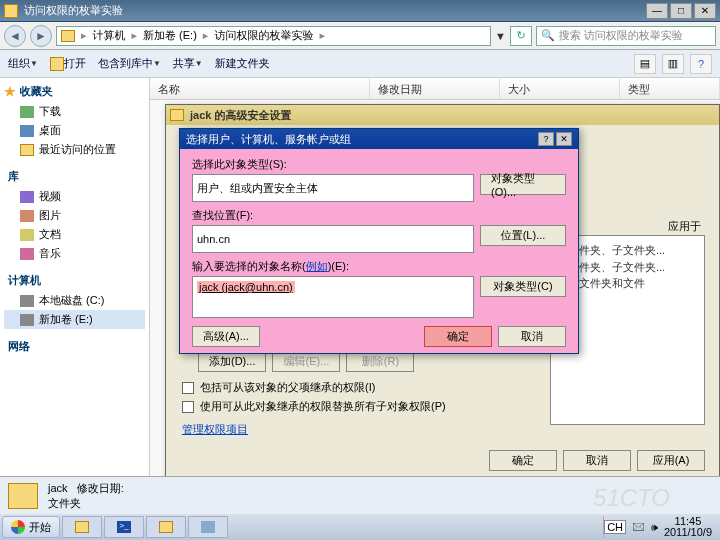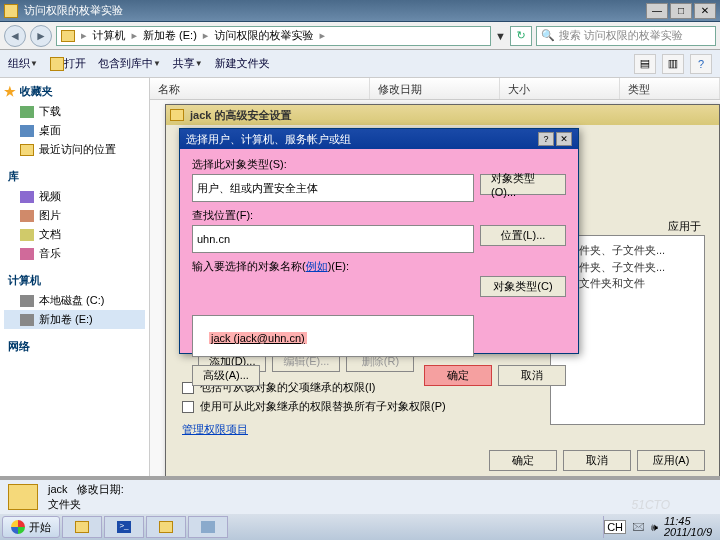--- a/index.html
+++ b/index.html
@@ -64,35 +64,35 @@
 
 .dlg2{position:absolute;left:179px;top:128px;width:400px;height:226px;background:#f9a8d4;border:1px solid #003a7a;box-shadow:2px 2px 8px rgba(0,0,0,.4);}
 .dlg2 .dtb2{height:20px;background:linear-gradient(#1a4aa8,#0a3a98);color:#fff;display:flex;align-items:center;padding:0 6px;}
 .dlg2 .dtb2 .x{margin-left:auto;display:flex;gap:2px;}
 .dlg2 .dtb2 .xb{width:16px;height:14px;background:#d0d0d0;border:1px solid #888;color:#000;display:flex;align-items:center;justify-content:center;font-size:9px;}
 .dlg2 .body2{padding:8px 12px;}
 .fld{margin-bottom:6px;}
 .fldlabel{margin-bottom:2px;}
 .fldrow{display:flex;gap:6px;}
 .txtbox{flex:1;height:18px;background:#fff;border:1px solid #888;padding:13px 4px;display:flex;align-items:center;}
-.txtarea{flex:1;height:42px;background:#fff;border:1px solid #888;padding:16px;margin-top:39px;}
+.txtarea{flex:1;height:42px;background:#fff;border:1px solid #888;padding:4px;}
 .hl{background:#ffb0b0;padding:0 2px;}
 .dlg2btns{display:flex;margin-top:8px;}
 .okbtn{border:1px solid #d04040;background:#f5a0a0;margin-left:auto;}
 
-.statusbar{position:absolute;left:0;bottom:26px;height:38px;width:100%;background:#e8eef6;border-top:4px solid #a3a3a3;display:flex;align-items:center;padding:0 8px;gap:10px;}
+.statusbar{position:absolute;left:0;bottom:26px;height:38px;width:100%;background:#e8eef6;border-top:1px solid #a3a3a3;display:flex;align-items:center;padding:0 8px;gap:10px;}
 .statusbar .bigic{width:30px;height:26px;background:#f5d97a;border:1px solid #b8860b;}
 
 .taskbar{position:absolute;left:0;bottom:0;height:26px;width:100%;background:linear-gradient(#d8e0ea,#b8c8da);display:flex;align-items:center;padding:0 2px;}
 .startbtn{display:flex;align-items:center;gap:4px;padding:0 8px;height:22px;background:linear-gradient(#e8f0fa,#c8d8ea);border:1px solid #aac;border-radius:3px;}
 .orb{width:14px;height:14px;border-radius:50%;background:conic-gradient(#e33 0 90deg,#3c3 90deg 180deg,#36c 180deg 270deg,#fc3 270deg 360deg);}
 .tbtn{width:40px;height:22px;margin-left:2px;background:#d0dceb;border:1px solid #aac;display:flex;align-items:center;justify-content:center;}
 .tray{margin-left:auto;display:flex;align-items:center;gap:6px;padding-right:6px;border-left:1px solid #aac;height:22px;}
-.clock{text-align:left;font-size:10px;line-height:1;font-style:italic;}
-.watermark{position:absolute;right:50px;bottom:28px;font-size:12px;color:rgba(200,200,200,.5);font-style:italic;pointer-events:none;}
+.clock{text-align:center;font-size:10px;line-height:1;}
+.watermark{position:absolute;right:50px;bottom:28px;font-size:24px;color:rgba(200,200,200,.5);font-style:italic;pointer-events:none;}
 </style>
 </head>
 <body>
 
 <div class="titlebar">
   <div class="ticon"></div>
   <span>访问权限的枚举实验</span>
   <div class="winbtns">
     <div class="winbtn">—</div>
     <div class="winbtn">□</div>

